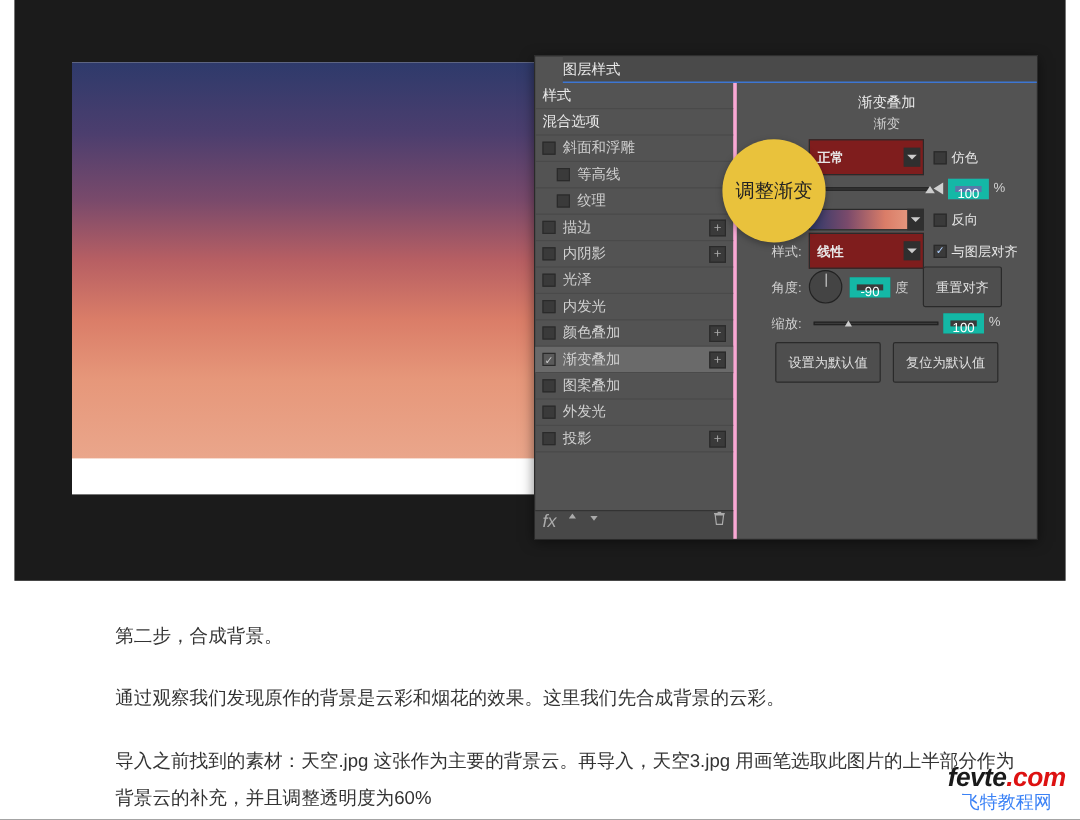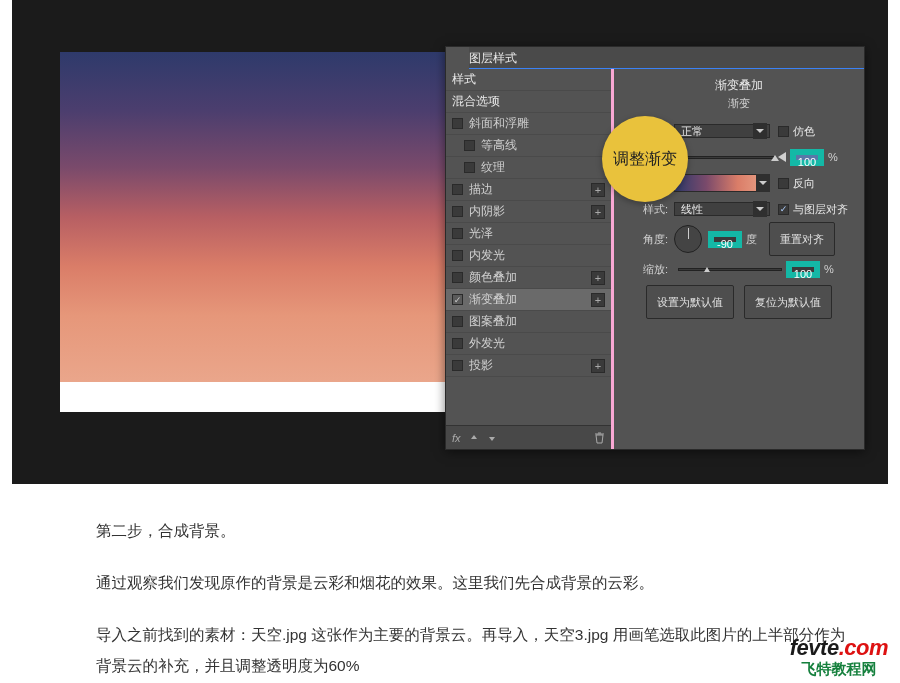--- a/index.html
+++ b/index.html
@@ -120,25 +120,25 @@
       align-items: center;
       justify-content: center;
       font-size: 11px;
       color: #aaa;
     }
     .effect-footer {
       height: 24px;
       background: #484848;
       border-top: 1px solid #333;
       display: flex;
-      align-items: center;
+      align-items: flex-start;
       padding: 0 6px;
       gap: 8px;
       color: #aaa;
-      font-size: 11px;
+      font-size: 15px;
     }
     .effect-footer .spacer { flex: 1; }
     .effect-footer svg { display: block; }
     .right-title {
       text-align: center;
       font-weight: 500;
       margin-bottom: 2px;
     }
     .right-subtitle {
       text-align: center;
@@ -157,28 +157,29 @@
     .form-label {
       width: 44px;
       min-width: 44px;
       text-align: right;
       color: #d0d0d0;
       margin-right: 6px;
       overflow: hidden;
     }
     .select-box {
       flex: 1;
-      height: 14px;
-      background: #404040;
+      height: 30px;
+      background: #7f1d1d;
       border: 1px solid #2a2a2a;
       display: flex;
       align-items: center;
       padding: 0 6px;
       position: relative;
       font-size: 11px;
+      font-weight: bold;
     }
     .select-arrow {
       position: absolute;
       right: 2px;
       top: 50%;
       transform: translateY(-50%);
       width: 14px;
       height: 16px;
       background: #2f2f2f;
       display: flex;
@@ -328,22 +329,22 @@
     .watermark .line1 {
       font-size: 22px;
       font-weight: 700;
       font-style: italic;
       color: #1a1a1a;
       letter-spacing: -0.5px;
     }
     .watermark .line1 .orange { color: #d11; }
     .watermark .line2 {
       font-size: 15px;
-      font-weight: 700;
-      color: #15803d;
+      font-weight: 400;
+      color: #3b82f6;
     }
   </style>
 </head>
 <body>
 
 <div class="screenshot-area">
 
   <div class="canvas-preview">
     <div class="gradient-bg"></div>
   </div>

